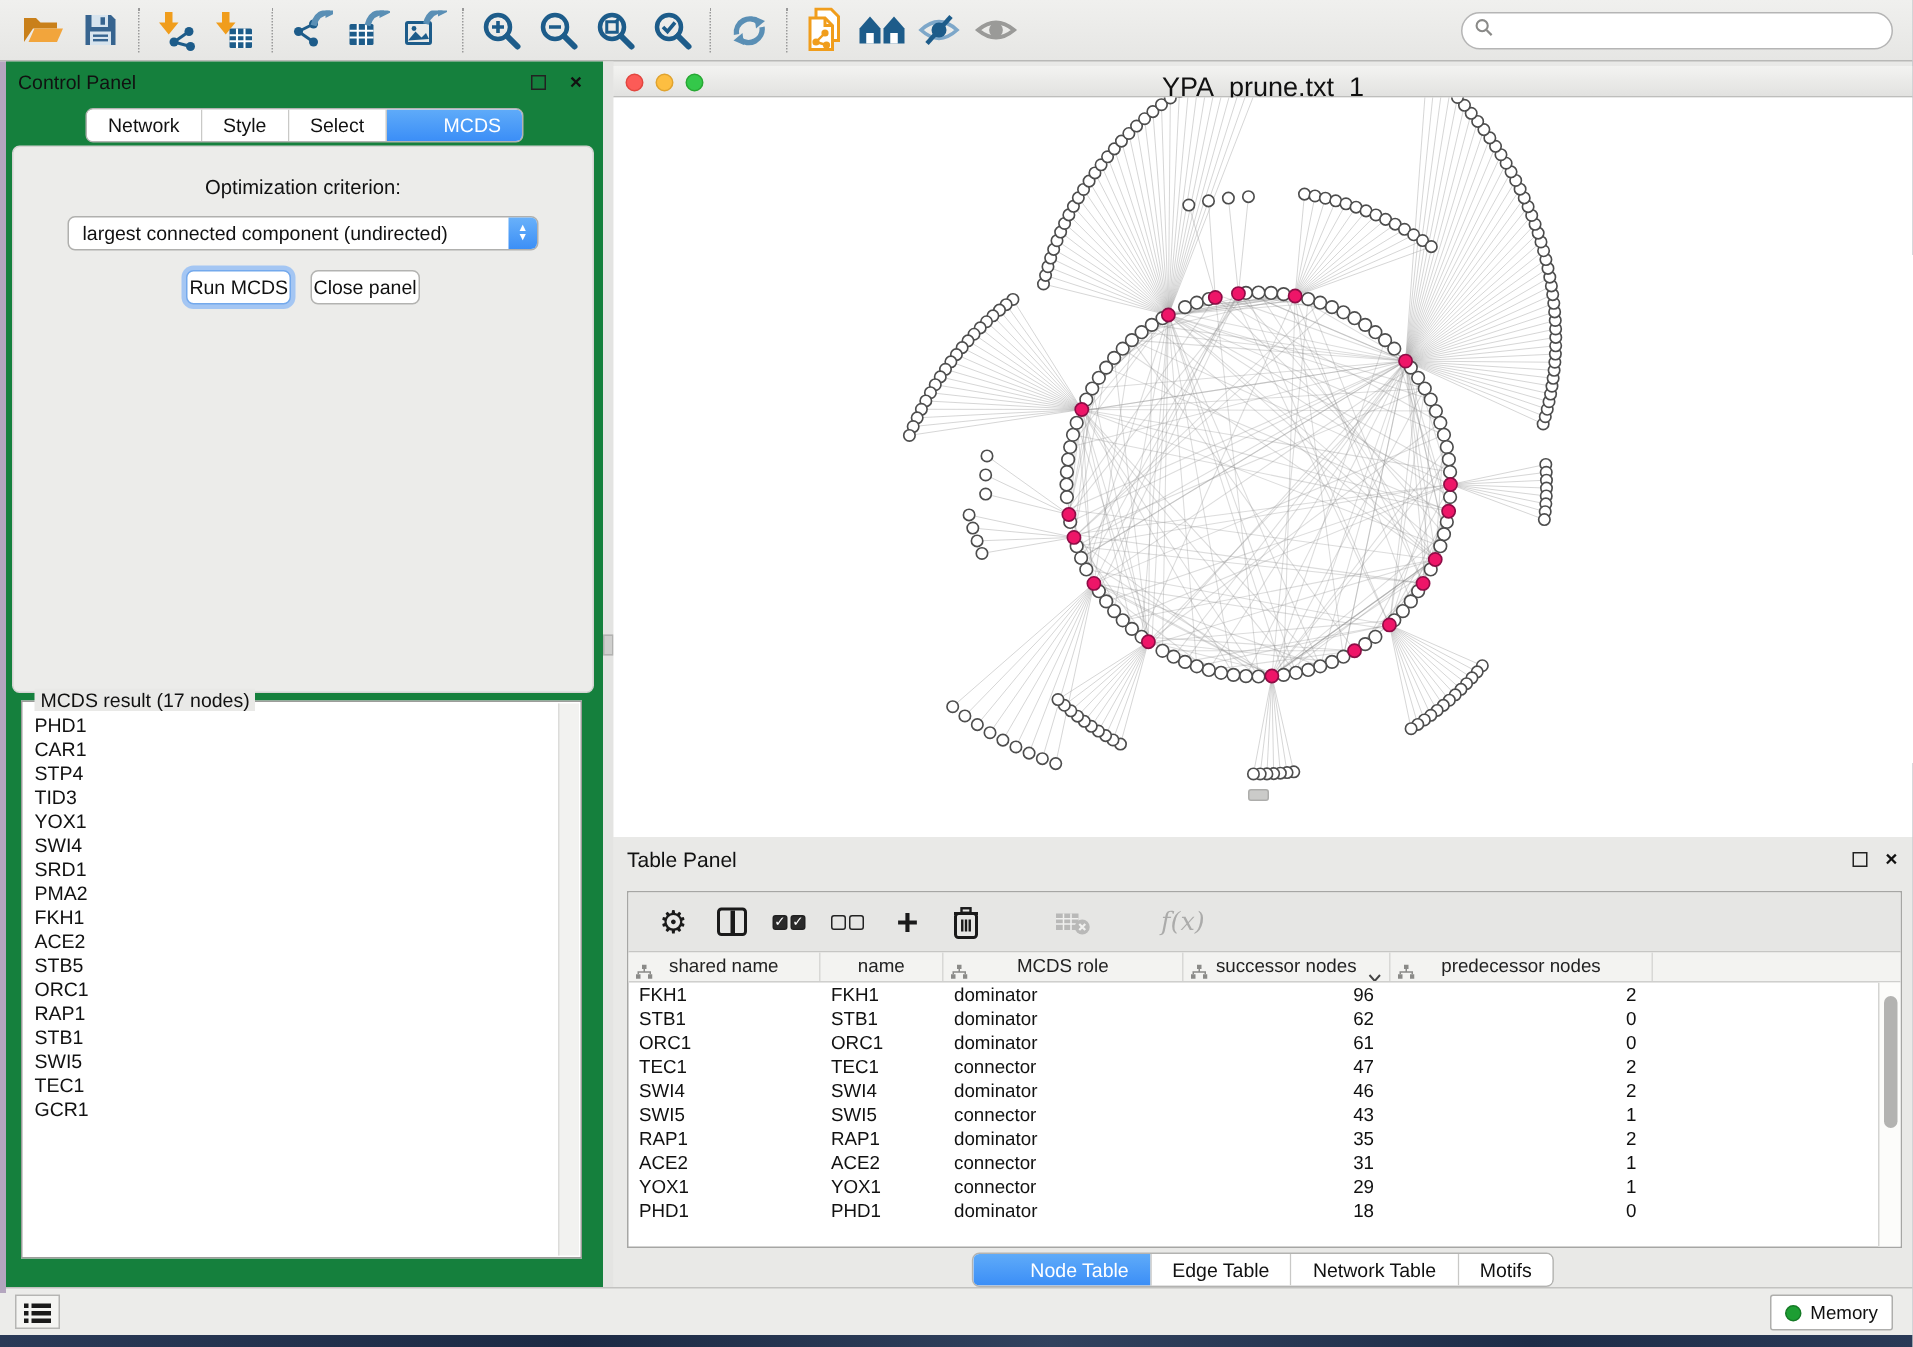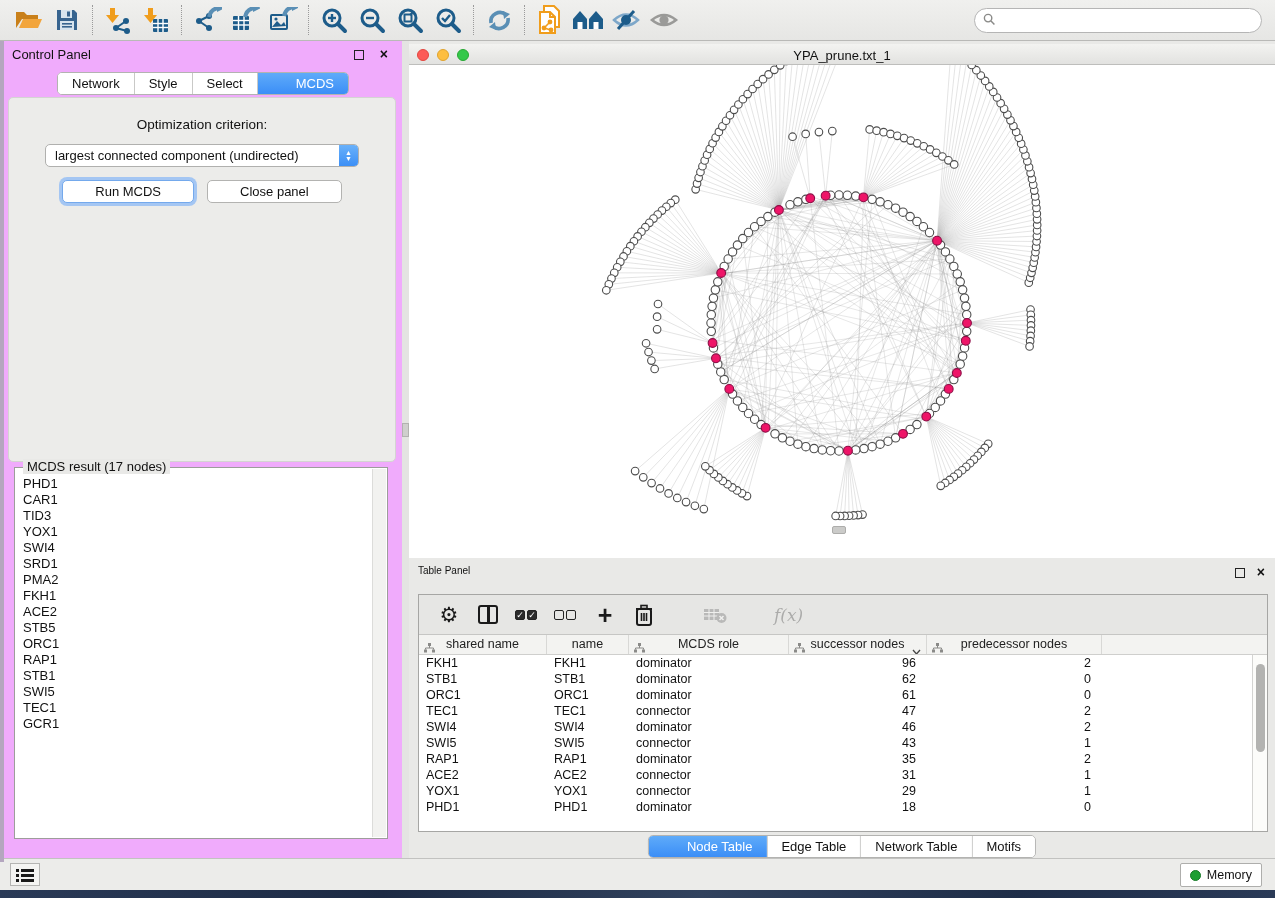--- a/index.html
+++ b/index.html
@@ -13,21 +13,21 @@
   .toolbar { position:absolute; left:0; top:0; width:1275px; height:41px;
     background:linear-gradient(#f0f0ee,#e6e6e4); border-bottom:1px solid #b9b9b7;
     display:flex; align-items:center; padding-left:10px; }
   .tb-btn { width:38px; height:32px; display:flex; align-items:center; justify-content:center; cursor:default; }
   .tb-sep { width:1px; height:30px; margin:0 6px; border-left:1px dotted #9a9a9a; }
   .search-wrap { position:absolute; right:13px; top:8px; width:288px; height:25px;
     background:#fff; border:1px solid #b5b5b5; border-radius:13px; display:flex; align-items:center; padding-left:8px; }
   .search-wrap input { border:none; outline:none; flex:1; font-size:13px; background:transparent; margin-left:5px; }
 
   
-  .control-panel { position:absolute; left:4px; top:41px; width:398px; height:817px; background:#f0abfc;text-decoration:underline; }
+  .control-panel { position:absolute; left:4px; top:41px; width:398px; height:817px; background:#15803d;text-decoration:underline; }
   .cp-title-row { position:absolute; left:0; top:4px; width:100%; height:22px; }
   .cp-title { position:absolute; left:8px; top:2px; font-size:13px; color:#111; }
   .win-float { position:absolute; width:10px; height:10px; border:1.5px solid #222; top:5px; }
   .win-close { position:absolute; top:1px; font-size:14px; font-weight:bold; color:#111; }
   .cp-float { right:38px; } .cp-close { right:14px; }
 
   .seg { display:flex; border:1px solid #b3b3b1; border-radius:5px; overflow:hidden; background:#fff; width:max-content; }
   .seg .tab { padding:3px 14px; font-size:13px; color:#111; background:#fff; border-right:1px solid #c9c9c7; cursor:default; white-space:nowrap; }
   .seg .tab:last-child { border-right:none; }
   .seg .tab.active { background:linear-gradient(#5fabf9,#3b8ef7); color:#fff;padding-left:38px; }
@@ -35,21 +35,21 @@
 
   .cp-inner { position:absolute; left:4px; top:56px; width:388px; height:365px;
     background:#ececea; border:1px solid #d4d4d2; border-radius:5px; }
   .opt-label { margin-top:19px; text-align:center; font-size:13.5px; color:#111; }
   .select-box { margin:12px auto 0; width:314px; height:23px; background:#fff; border:1px solid #b0b0ae;
     border-radius:5px; display:flex; align-items:center; font-size:13px; color:#111; padding-left:9px;gap:24px; }
   .select-stepper { margin-left:auto; width:19px; height:21px; border-radius:0 4px 4px 0;
     background:linear-gradient(#69b1fa,#3c8ff6); color:#fff; display:flex; flex-direction:column;
     align-items:center; justify-content:center; font-size:7px; line-height:6px; }
   .btn-row { margin-top:13px; display:flex; justify-content:center; gap:13px; }
-  .mac-btn { background:#fff; border:1px solid #b3b3b1; border-radius:5px; padding:3px 32px; font-size:13px; color:#111; }
+  .mac-btn { background:#fff; border:1px solid #b3b3b1; border-radius:5px; padding:3px 1px; font-size:13px; color:#111; }
   .mac-btn.focused { box-shadow:0 0 0 3px rgba(106,168,250,.55); border-color:#74a9ec; }
 
   .result-box { position:absolute; left:10px; top:426px; width:374px; height:372px;
     border:1px solid #9d9d9b; background:#fff; }
   .result-legend { position:absolute; left:8px; top:-9px; background:#e9e9e7; padding:0 4px; font-size:13px; color:#111; }
   .result-list { position:absolute; left:1px; top:8px; right:16px; bottom:1px; overflow:hidden; }
   .result-item { font-size:13px; line-height:16px; padding-left:7px; color:#111; }
   .result-scroll { position:absolute; right:1px; top:1px; width:14px; bottom:1px;
     background:#f2f2f0; border-left:1px solid #dcdcda; }
 
@@ -57,27 +57,27 @@
   .v-splitter .grip { position:absolute; left:0; top:382px; width:7px; height:14px; background:#cfcfcd; border:1px solid #b2b2b0; }
 
   
   .net-panel { position:absolute; left:409px; top:41px; width:866px; height:517px; }
   .net-titlebar { position:absolute; left:0; top:3px; width:100%; height:21px;
     background:linear-gradient(#f3f3f1,#e2e2e0); border-bottom:1px solid #bebebc; }
   .tl { position:absolute; top:5px; width:12px; height:12px; border-radius:50%; }
   .tl.red { left:8px; background:#fc5b57; border:1px solid #e2463f; }
   .tl.yellow { left:28px; background:#fdbe41; border:1px solid #e0a32e; }
   .tl.green { left:48px; background:#34c84a; border:1px solid #27a833; }
-  .net-title { position:absolute; left:0; right:0; top:4px; text-align:center; font-size:13px; color:#111; }
+  .net-title { position:absolute; left:0; right:0; top:4px; text-align:center; font-size:18px; color:#111; }
   .net-canvas { position:absolute; left:0; top:24px; width:866px; height:493px; background:#fff; }
   .h-grip { position:absolute; left:423px; top:485px; width:14px; height:8px; background:#cbcbc9; border:1px solid #adadab; border-radius:2px; }
 
   
   .table-panel { position:absolute; left:409px; top:558px; width:866px; height:300px; background:#e9e9e7; }
-  .tp-title { position:absolute; left:9px; top:7px; font-size:10px; color:#111; }
+  .tp-title { position:absolute; left:9px; top:7px; font-size:14px; color:#111; }
   .tp-float { right:30px; top:10px; } .tp-close { right:10px; top:6px; }
   .tbl-container { position:absolute; left:9px; top:36px; width:850px; height:238px;
     border:1px solid #a6a6a4; background:#fff; }
   .tbl-toolbar { height:40px; background:#e6e6e4; border-bottom:1px solid #c6c6c4;
     display:flex; align-items:center; gap:15px; padding-left:18px; }
   .tt-btn { display:flex; align-items:center; justify-content:center; min-width:24px; height:26px; color:#1a1a1a; }
   .tt-btn.disabled { opacity:.4; filter:grayscale(1);margin-left:32px; }
   .gear-glyph { font-size:21px; line-height:22px; font-family:"DejaVu Sans",sans-serif; }
   .plus-glyph { font-size:25px; font-weight:bold; line-height:22px; }
   .fx-glyph { font-family:"DejaVu Serif",serif; font-style:italic; font-size:17px; color:#555; }
@@ -309,20 +309,21 @@
           <button class="mac-btn focused">Run MCDS</button>
           <button class="mac-btn">Close panel</button>
         </div>
       </div>
 
       <div class="result-box">
         <span class="result-legend">MCDS result (17 nodes)</span>
         <div class="result-list">
             <div class="result-item">PHD1</div>
             <div class="result-item">CAR1</div>
+            <div class="result-item">STP4</div>
             <div class="result-item">TID3</div>
             <div class="result-item">YOX1</div>
             <div class="result-item">SWI4</div>
             <div class="result-item">SRD1</div>
             <div class="result-item">PMA2</div>
             <div class="result-item">FKH1</div>
             <div class="result-item">ACE2</div>
             <div class="result-item">STB5</div>
             <div class="result-item">ORC1</div>
             <div class="result-item">RAP1</div>

